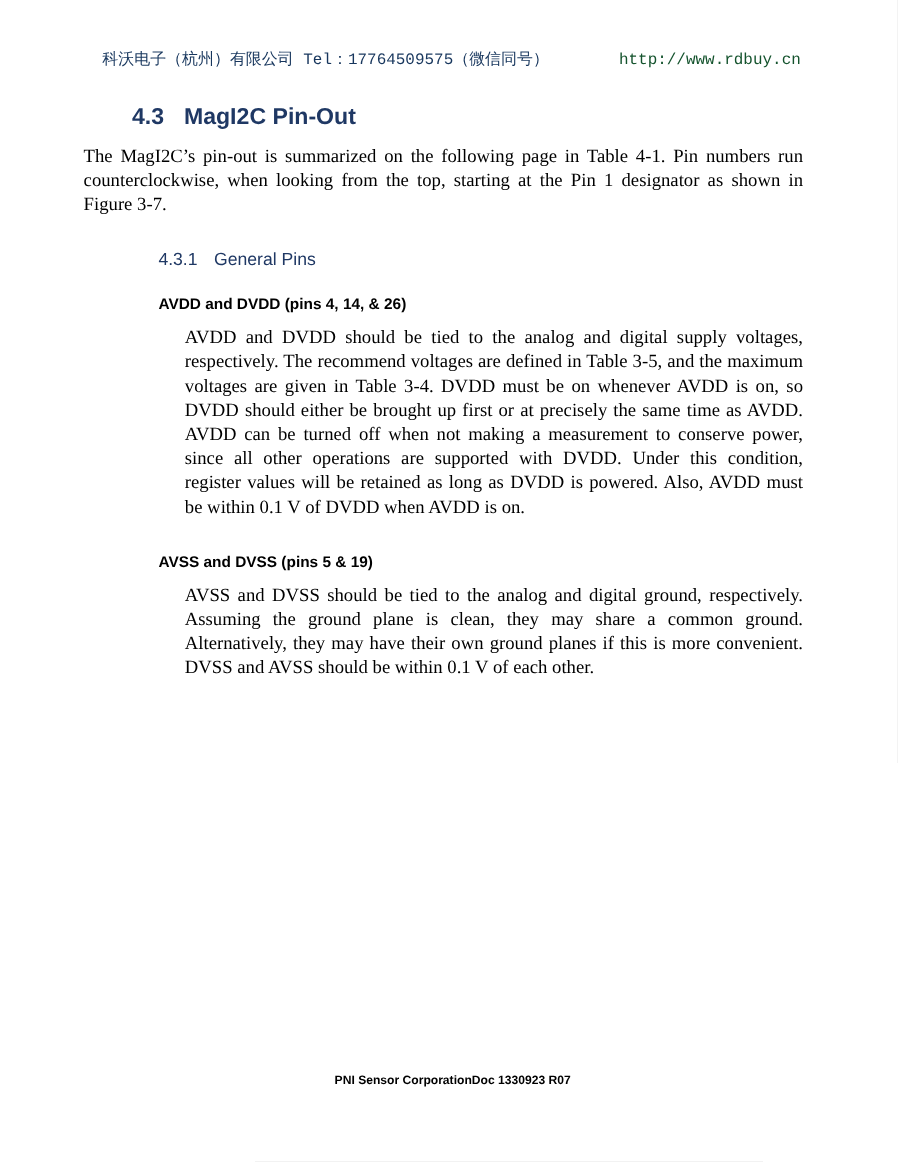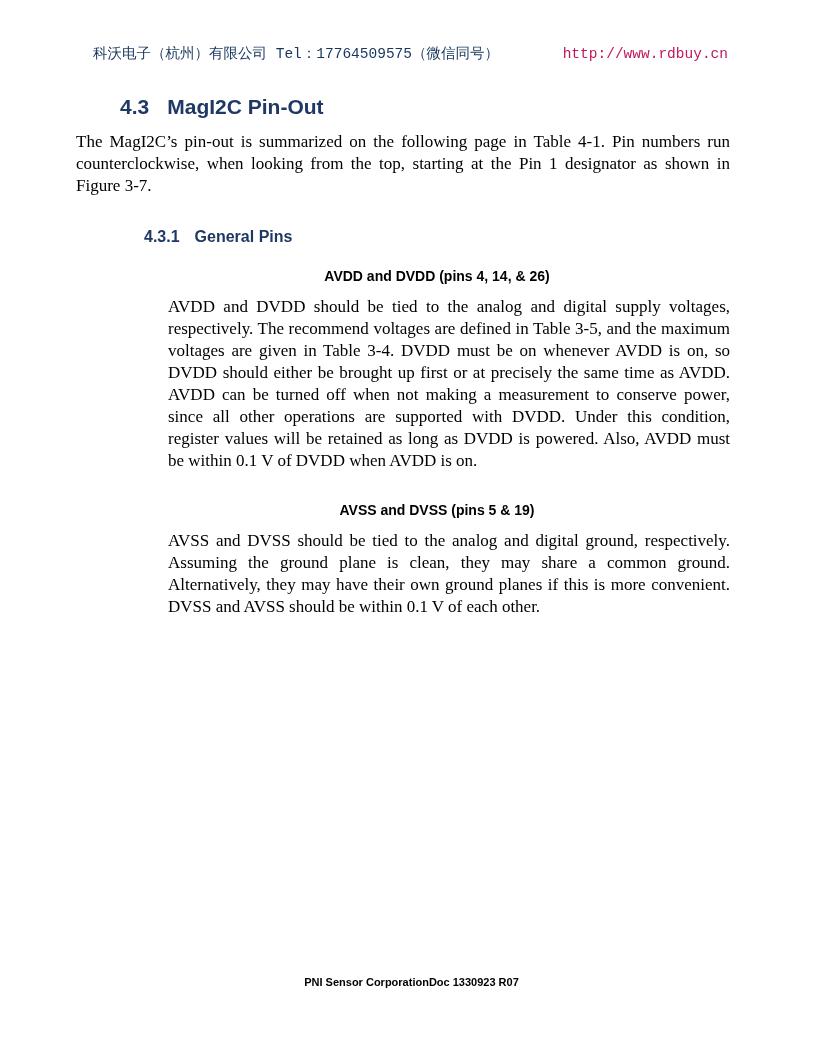--- a/index.html
+++ b/index.html
@@ -20,48 +20,47 @@
     left: 93px;
     right: 88px;
     display: flex;
     justify-content: space-between;
     align-items: baseline;
     font-family: "Liberation Mono", "DejaVu Sans Mono", monospace;
     font-size: 14.5px;
     color: #17365d;
     white-space: nowrap;
   }
-  .doc-header .website { color: #be185d; text-decoration: none; }
+  .doc-header .website { color: #14532d; text-decoration: none; }
 
   
   .h1 {
     margin: 95px 86px 0 120px;
     font-family: "Liberation Sans", sans-serif;
     font-weight: bold;
     font-size: 21px;
     color: #1f3864;
   }
   .h1 .sec-num { display: inline-block; margin-right: 18px; }
 
   .h2 {
     margin: 31px 86px 0 144px;
     font-family: "Liberation Sans", sans-serif;
-    font-weight: bold;
+    font-weight: normal;
     font-size: 16px;
     color: #1f3864;
   }
   .h2 .sec-num { display: inline-block; margin-right: 15px; }
 
   .h3 {
     margin: 22px 86px 0 144px;
     font-family: "Liberation Sans", sans-serif;
     font-weight: bold;
     font-size: 14px;
     color: #000000;
-    text-align: center;
   }
 
   
   .para {
     margin: 12px 86px 0 76px;
     font-size: 17px;
     line-height: 22px;
     text-align: justify;
   }
   .para.indent { margin-left: 168px; }

